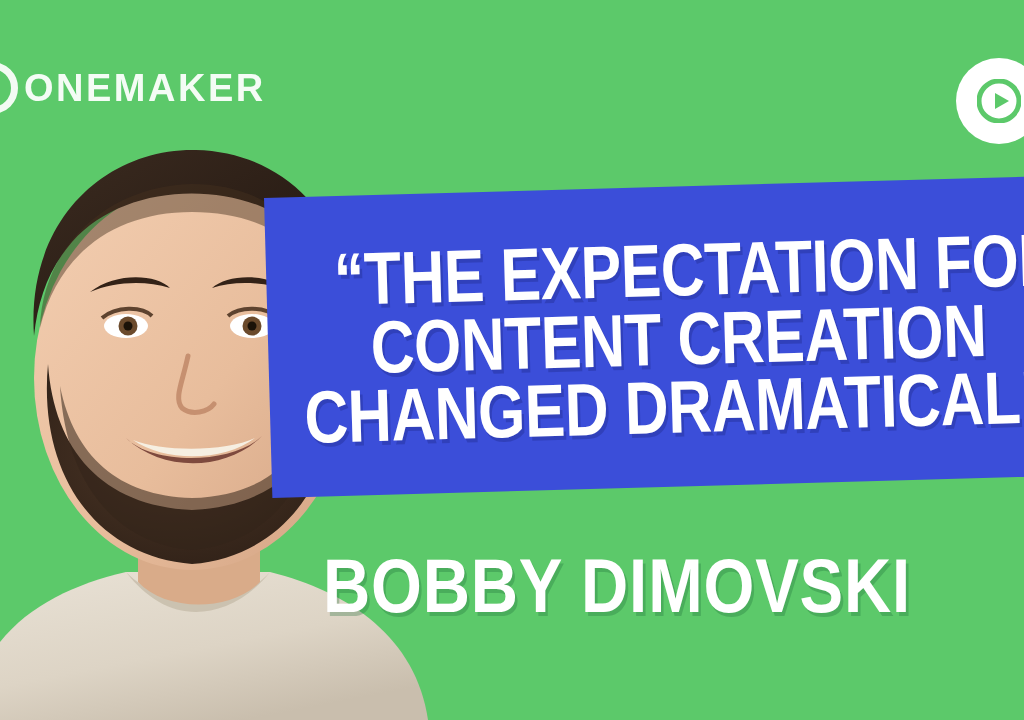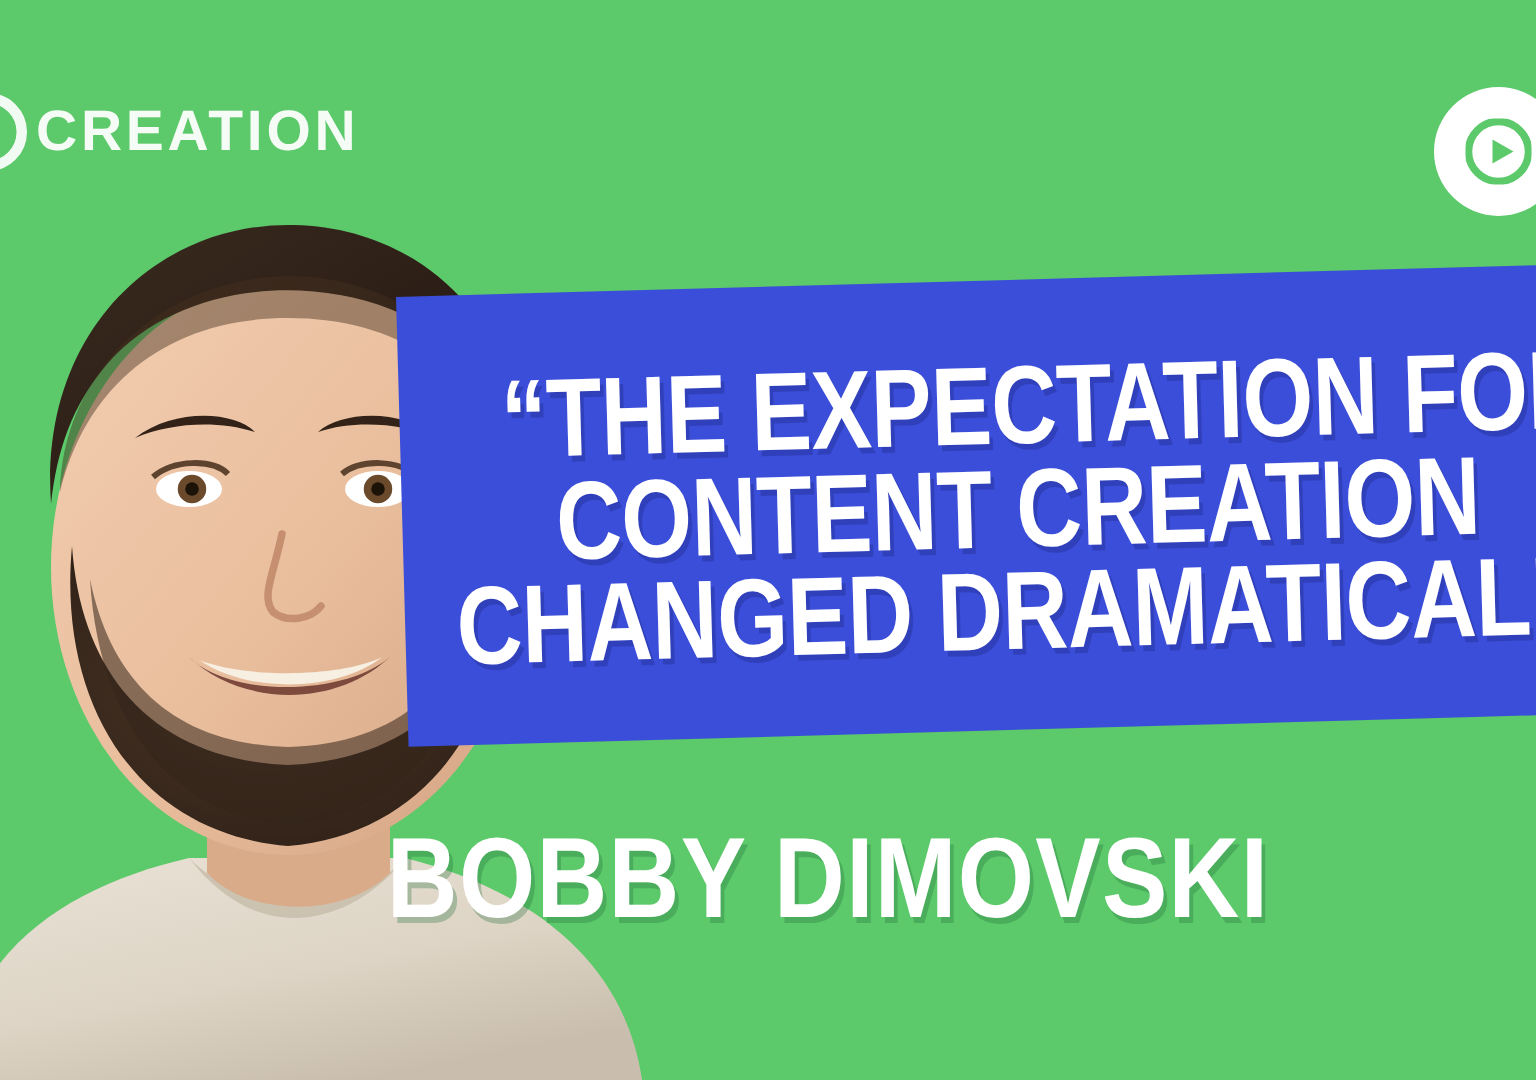--- a/index.html
+++ b/index.html
@@ -140,21 +140,21 @@
   .quote-line.l2 { margin-left: 22px; }
   .quote-line.l3 { margin-left: 56px; }
 
   
   .speaker-name {
     position: absolute;
     left: 0;
     right: 0;
     top: 548px;
     z-index: 7;
-    text-align: left;
+    text-align: center;
     padding-left: 210px;
     box-sizing: border-box;
   }
   .speaker-name span {
     display: inline-block;
     font-family: "Liberation Sans Narrow", "Liberation Sans", sans-serif;
     font-weight: 700;
     font-size: 76px;
     line-height: 1;
     letter-spacing: 1px;
@@ -242,21 +242,21 @@
     <div class="quote-line l2">CONTENT CREATION</div>
     <div class="quote-line l3">CHANGED DRAMATICALLY</div>
   </div>
 
   <div class="speaker-name">
     <span>BOBBY DIMOVSKI</span>
   </div>
 
   <div class="brand">
     <div class="brand-mark"></div>
-    <div class="brand-text">CREATION</div>
+    <div class="brand-text">ONEMAKER</div>
   </div>
 
   <div class="corner-badge">
     <svg width="44" height="44" viewBox="0 0 44 44" xmlns="http://www.w3.org/2000/svg" aria-hidden="true">
       <circle cx="22" cy="22" r="20" fill="none" stroke="#5cc96a" stroke-width="5"></circle>
       <path d="M 18 14 L 32 22 L 18 30 Z" fill="#5cc96a"></path>
     </svg>
   </div>
 
 </div>

